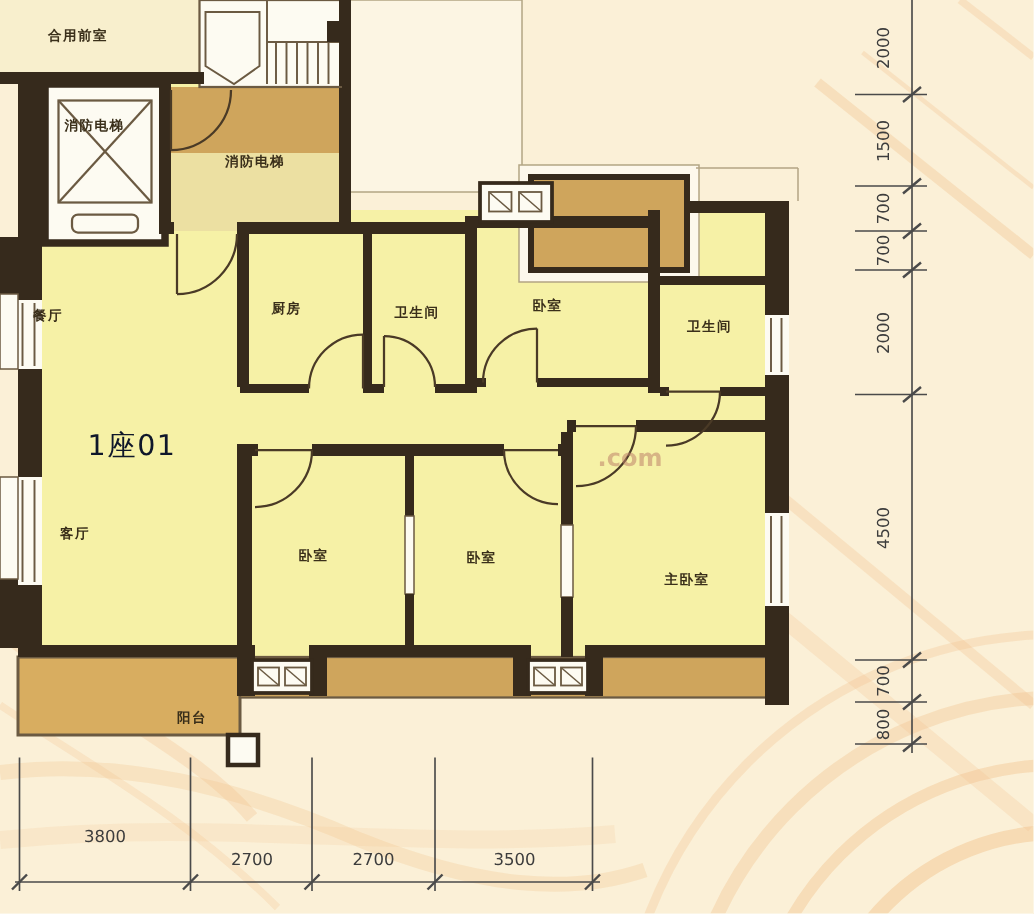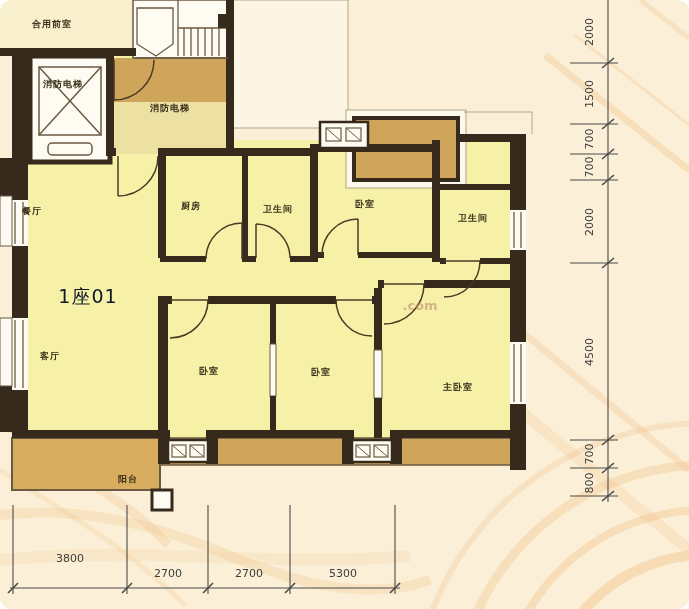--- a/index.html
+++ b/index.html
@@ -1,20 +1,19 @@
 <!DOCTYPE html>
 <html><head>
 <meta charset="utf-8">
 <style>
   html,body{margin:0;padding:0;}
   body{font-family:"DejaVu Sans",sans-serif;}
   .canvas{
     position:relative;width:689px;height:609px;overflow:hidden;
     background:#fbf0d7;
-    border-radius:12px;
   }
   svg{position:absolute;left:0;top:0;}
   .lbl{
     position:absolute;transform:translate(-50%,-50%);
     font-family:"DejaVu Sans",sans-serif;font-weight:bold;font-size:9px;
     color:#3a2f1a;letter-spacing:1px;white-space:nowrap;z-index:5;
   }
   .unit-label{
     position:absolute;transform:translate(-50%,-50%);
     font-size:19px;font-weight:500;color:#0f172a;letter-spacing:1px;
@@ -25,21 +24,21 @@
     font-size:11px;color:#3d3d3d;white-space:nowrap;z-index:5;
   }
   .dim-v{transform:translate(-50%,-50%) rotate(-90deg);}
   .watermark{
     position:absolute;transform:translate(-50%,-50%);
     font-size:42px;font-weight:bold;letter-spacing:9px;
     color:rgba(255,255,255,0.5);z-index:4;white-space:nowrap;
   }
   .watermark-suffix{
     position:absolute;transform:translate(-50%,-50%);
-    font-size:13px;font-weight:bold;color:rgba(190,130,105,0.55);
+    font-size:16px;font-weight:bold;color:rgba(190,130,105,0.55);
     z-index:4;white-space:nowrap;
   }
 </style>
 </head>
 <body>
 
 <div class="canvas">
 
 <svg width="689" height="609" viewBox="0 0 689 609">
 
@@ -292,17 +291,17 @@
 <div class="dim dim-v" style="left:589px;top:139px">700</div>
 <div class="dim dim-v" style="left:589px;top:167px">700</div>
 <div class="dim dim-v" style="left:589px;top:222px">2000</div>
 <div class="dim dim-v" style="left:589px;top:352px">4500</div>
 <div class="dim dim-v" style="left:589px;top:454px">700</div>
 <div class="dim dim-v" style="left:589px;top:483px">800</div>
 
 <div class="dim" style="left:70px;top:558px">3800</div>
 <div class="dim" style="left:168px;top:573px">2700</div>
 <div class="dim" style="left:249px;top:573px">2700</div>
-<div class="dim" style="left:343px;top:573px">5300</div>
+<div class="dim" style="left:343px;top:573px">3500</div>
 
 <div class="watermark-suffix" style="left:420px;top:305px">.com</div>
 
 </div>
 
 </body></html>

